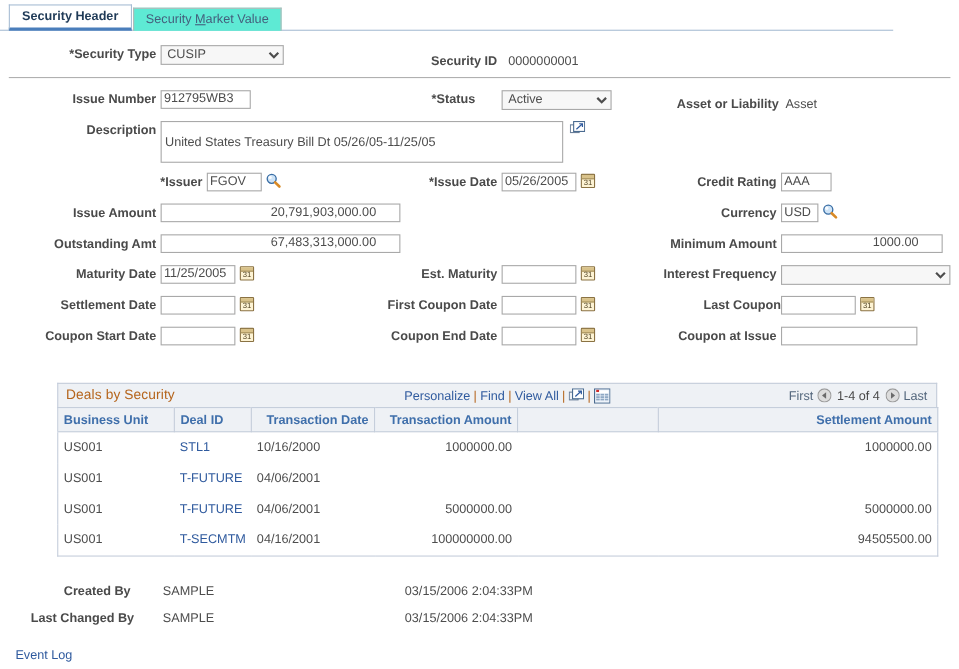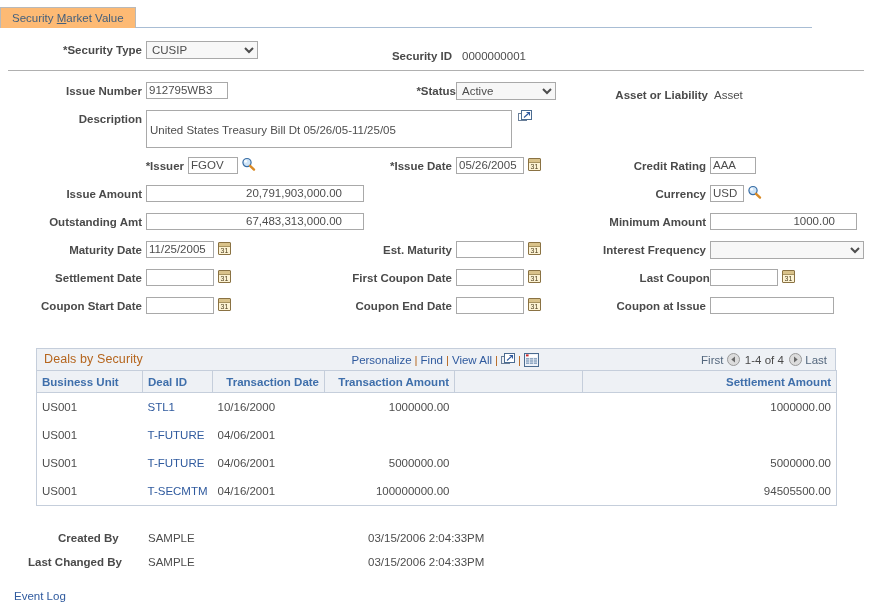--- a/index.html
+++ b/index.html
@@ -22,21 +22,21 @@
     position: absolute; left: 0; bottom: 0; width: 812px; height: 1px;
     background: #a8bdd4;
   }
   .tab {
     position: relative;
     height: 20px; line-height: 20px;
     padding: 0 11px;
     font-size: 11.5px;
     border: 1px solid #b9b9b9;
     border-bottom: none;
-    background: #fdba74;
+    background: #5eead4;
     color: #44607d;
     margin-right: 1px;
     box-sizing: content-box;
     white-space: nowrap;
     z-index: 1;
   }
   .tab.active {
     font-weight: bold;
     color: #1f3a57;
     background: #ffffff;
@@ -127,21 +127,21 @@
     position: absolute; width: 15px; height: 15px; cursor: pointer;
   }
   .expand-icon {
     position: absolute; width: 14px; height: 14px; cursor: pointer;
   }
   .navbtn { width: 13px; height: 13px; display: inline-block; vertical-align: -2px; cursor: pointer; }
 
   
   .gridwrap {
     position: absolute;
-    left: 36px; top: 348px; width: 800px;
+    left: 52px; top: 348px; width: 800px;
   }
   .grid-header {
     position: relative;
     height: 22px;
     background: #eef1f5;
     border: 1px solid #c5cedb;
     border-bottom: none;
     box-sizing: border-box;
   }
   .grid-title {
@@ -205,39 +205,42 @@
     font-size: 11.5px; color: #2f5a9e; text-decoration: none; cursor: pointer;
   }
 </style>
 </head>
 <body>
 
 <div class="page">
 
   <div class="tabstrip">
     <div class="tabstrip-rule"></div>
+    <div class="tab active" style="margin-left:8px;">
+      <span>Security Header</span>
+    </div>
     <div class="tab">
       <span><span>Security </span><span class="akey">M</span><span>arket Value</span></span>
     </div>
   </div>
 
   <div class="lbl" style="left:44px; top:44px; width:98px;">*Security Type</div>
   <select class="sel" style="left:146px; top:41px; width:112px;">
     <option>CUSIP</option>
   </select>
 
   <div class="lbl" style="left:380px; top:50px; width:72px;">Security ID</div>
   <div class="ro" style="left:462px; top:50px;">0000000001</div>
 
   <div class="hr" style="left:8px; top:70px; width:856px;"></div>
 
   <div class="lbl" style="left:40px; top:85px; width:102px;">Issue Number</div>
   <div class="fld" style="left:146px; top:82px; width:82px;">912795WB3</div>
 
-  <div class="lbl" style="left:384px; top:85px; width:72px;">*Status</div>
+  <div class="lbl" style="left:360px; top:85px; width:72px;">*Status</div>
   <select class="sel" style="left:456px; top:82px; width:100px;">
     <option>Active</option>
   </select>
 
   <div class="lbl" style="left:594px; top:89px; width:114px;">Asset or Liability</div>
   <div class="ro" style="left:714px; top:89px;">Asset</div>
 
   <div class="lbl" style="left:40px; top:113px; width:102px;">Description</div>
   <div class="fld area" style="left:146px; top:110px; width:366px;">United States Treasury Bill Dt 05/26/05-11/25/05</div>
   <span class="expand-icon" style="left:518px; top:110px;">

